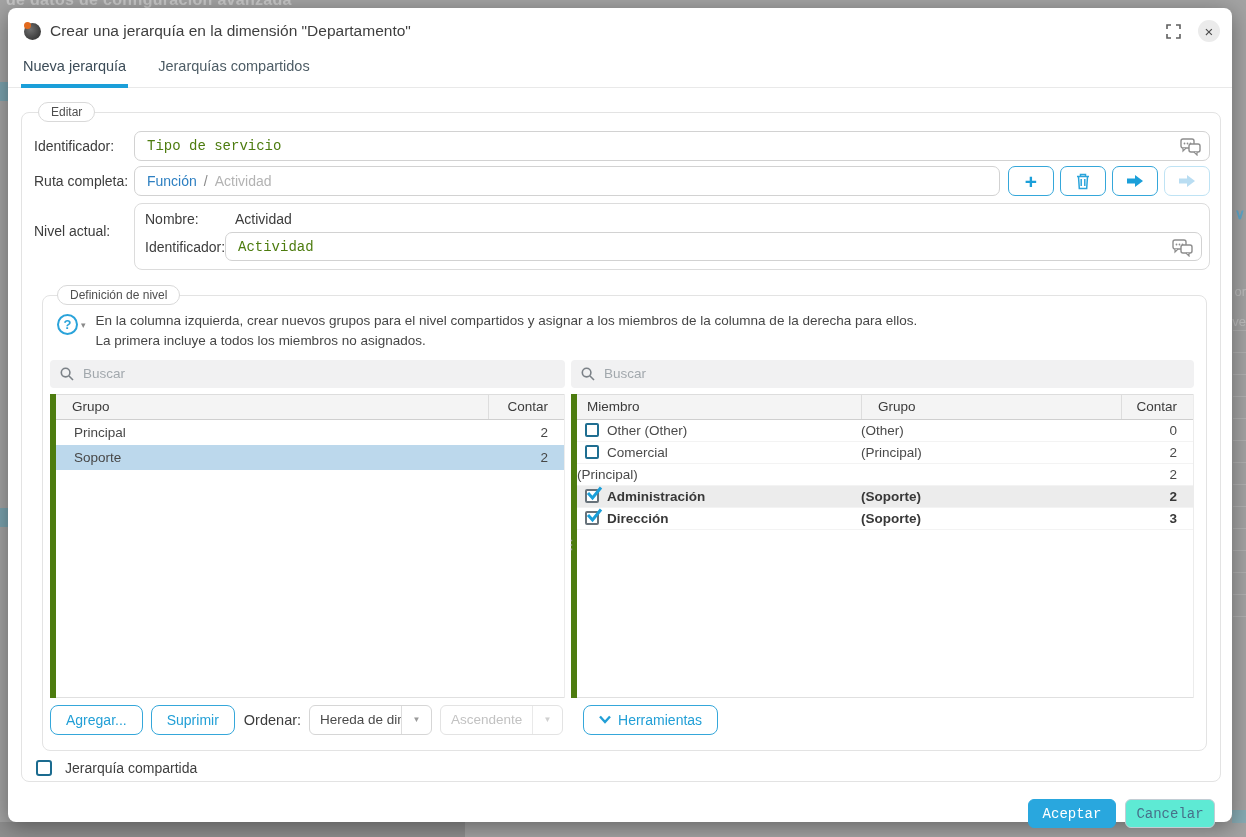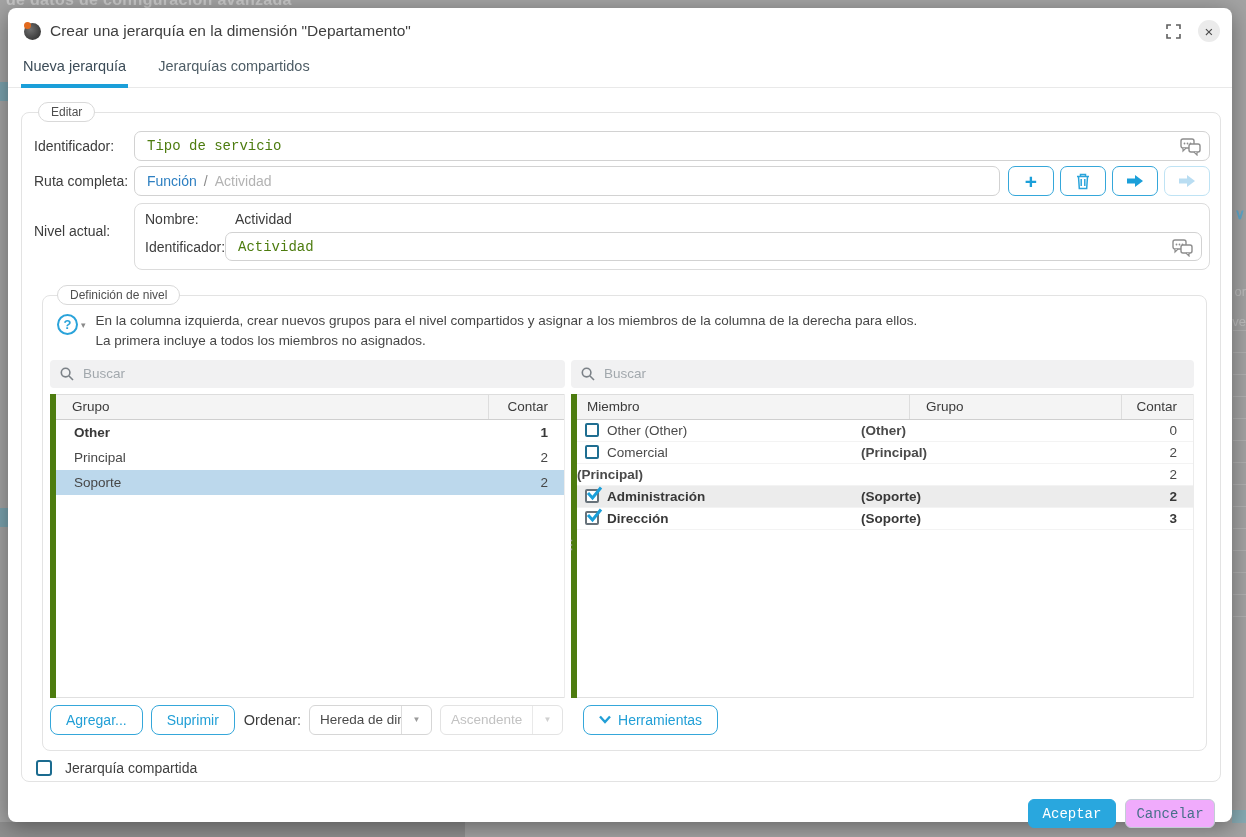--- a/index.html
+++ b/index.html
@@ -107,40 +107,40 @@
   .searchbar { height:28px; background:#f1f1f2; border-radius:4px; display:flex;
     align-items:center; padding:0 10px; gap:9px; margin-bottom:6px; }
   .searchbar input { border:0; outline:0; background:transparent; flex:1;
     font-family:inherit; font-size:13.5px; color:#4a4a4a; }
   .searchbar input::placeholder { color:#a2a8ad; }
 
   .grid { border-left:6px solid #4d7c0f; border-right:1px solid #ececec; }
   .grid-header { display:flex; height:26px; align-items:center; background:#f4f4f4;
     border-top:1px solid #dddddd; border-bottom:1px solid #cfcfcf; font-size:13.5px; color:#3b3b3b; }
   .grid-header .hcell { padding:0 16px; height:100%; display:flex; align-items:center; cursor:pointer; }
-  .hcell + .hcell { border-left:1px solid #ddd;margin-left:48px; }
+  .hcell + .hcell { border-left:1px solid #ddd; }
   .grid-body { height:278px; border-bottom:1px solid #e0e0e0; background:#fff; overflow:hidden; }
 
   .col-count { width:76px; flex:0 0 auto; justify-content:flex-end; }
   .col-grow { flex:1 1 auto; }
   .rcol-member { width:284px; flex:0 0 auto; }
   .rcol-group { flex:1 1 auto; }
   .rcol-count { width:72px; flex:0 0 auto; justify-content:flex-end; }
 
   .grow-row { display:flex; align-items:center; height:25px; font-size:13.5px; color:#474747; cursor:pointer; }
   .grow-row .cell-name { flex:1 1 auto; padding-left:18px; }
   .grow-row .cell-count { width:76px; text-align:right; padding-right:16px; }
   .grow-row.selected { background:#bcd8ec; }
   .bold { font-weight:700; color:#383838; }
 
   .mem-row { display:flex; align-items:center; height:22px; font-size:13.5px; color:#4a4a4a;
     border-bottom:1px solid #f3f3f3; cursor:pointer; }
   .mem-row.highlighted { background:#ececec; }
   .mem-row .cell-member { width:284px; flex:0 0 auto; display:flex; align-items:center; padding-left:8px; gap:8px; }
-  .mem-row .cell-group { flex:1 1 auto;font-weight:bold; }
+  .mem-row .cell-group { flex:1 1 auto; }
   .mem-row .cell-count { width:72px; text-align:right; padding-right:16px; }
 
   .cb { width:14px; height:14px; border:2px solid #1f6e91; border-radius:2px; background:#fff;
     position:relative; flex:0 0 auto; cursor:pointer; }
   .cb.checked { border-color:#67727a; }
   .cb.checked svg { position:absolute; left:-1px; top:-5px; }
 
   .splitter { position:absolute; left:515px; top:182px; width:6px; text-align:center;
     color:#9a9a9a; font-size:13px; letter-spacing:0; line-height:.5; cursor:col-resize; }
 
@@ -164,21 +164,21 @@
   .tools-btn { margin-left:20px; }
 
   
   .shared-row { display:flex; align-items:center; gap:13px; margin:9px 0 0 14px; }
   .shared-cb { width:16px; height:16px; border:2px solid #1b6b8f; border-radius:3px; background:#fff; cursor:pointer; }
   .shared-label { font-size:14px; color:#3f3f3f; }
 
   .footer { display:flex; justify-content:flex-end; gap:9px; margin-top:17px; padding-right:17px;font-family:Liberation Mono, monospace; }
   .btn-primary { width:88px; height:29px; background:#29a7de; border:1px solid #29a7de; border-radius:6px;
     color:#fff; font-size:14px; font-family:inherit; cursor:pointer; }
-  .btn-secondary { width:90px; height:29px; background:#f0abfc; border:1px solid #c2cdd4; border-radius:6px;
+  .btn-secondary { width:90px; height:29px; background:#5eead4; border:1px solid #c2cdd4; border-radius:6px;
     color:#47708a; font-size:14px; font-family:inherit; cursor:pointer; }
 </style>
 </head>
 <body>
 
 <div class="bg-top-text">de datos de configuración avanzada</div>
 <div class="bg-teal t1"></div>
 <div class="bg-teal t2"></div>
 <div class="bg-lines"></div>
 <div class="bg-right-chevron">∨</div>
@@ -310,24 +310,20 @@
             </svg>
             <input type="text" placeholder="Buscar" style="">
           </div>
           <div class="grid">
             <div class="grid-header">
               <div class="hcell col-grow">Grupo</div>
               <div class="hcell col-count">Contar</div>
             </div>
             <div class="grid-body">
               <div class="grow-row">
-                <div class="cell-name bold">Other</div>
-                <div class="cell-count bold">1</div>
-              </div>
-              <div class="grow-row">
                 <div class="cell-name">Principal</div>
                 <div class="cell-count">2</div>
               </div>
               <div class="grow-row selected">
                 <div class="cell-name">Soporte</div>
                 <div class="cell-count">2</div>
               </div>
             </div>
           </div>
         </div>

